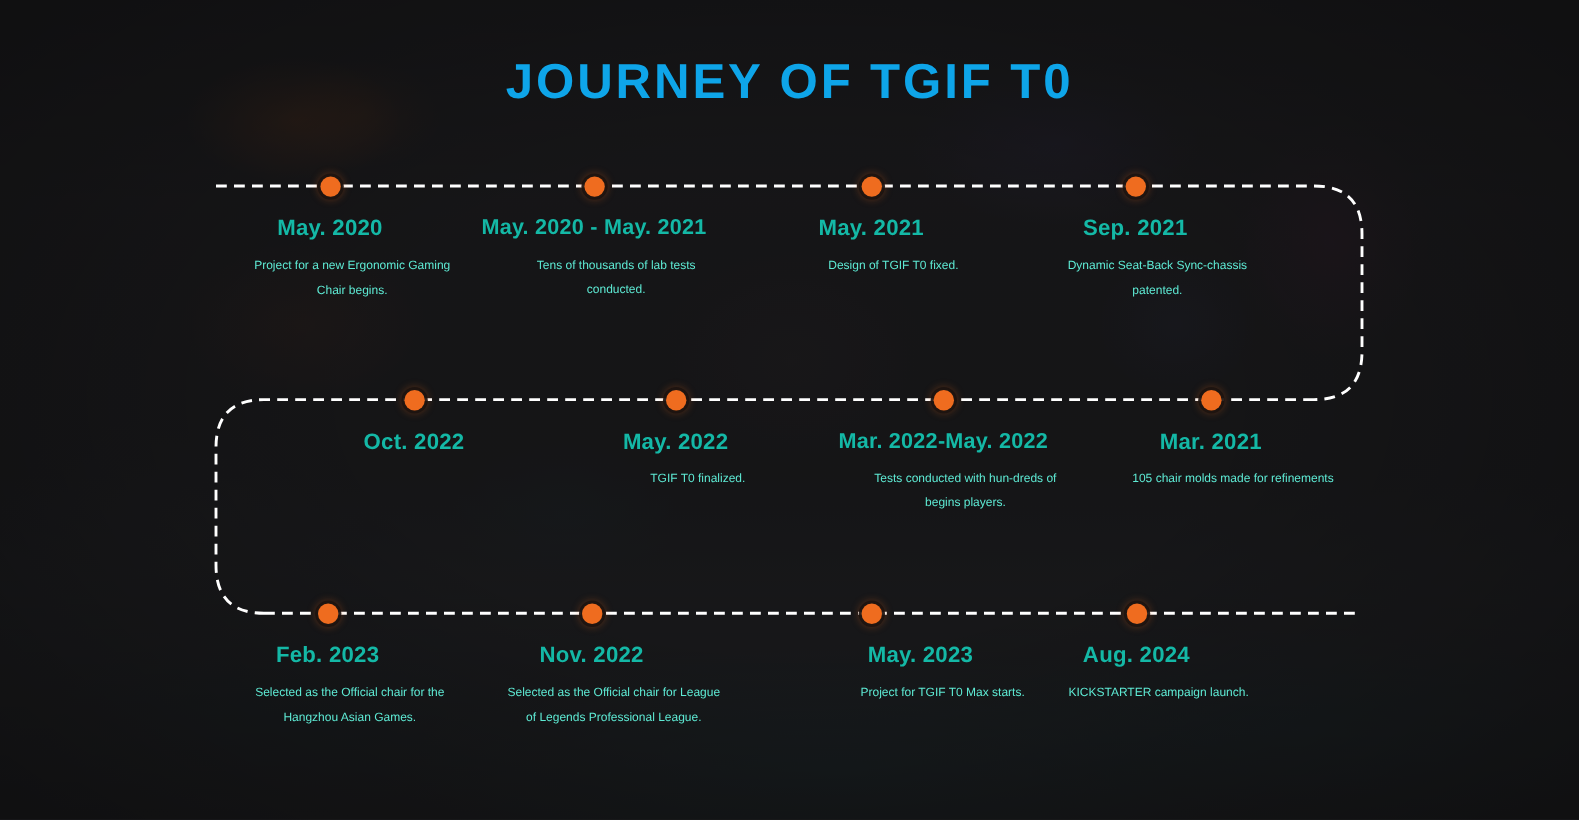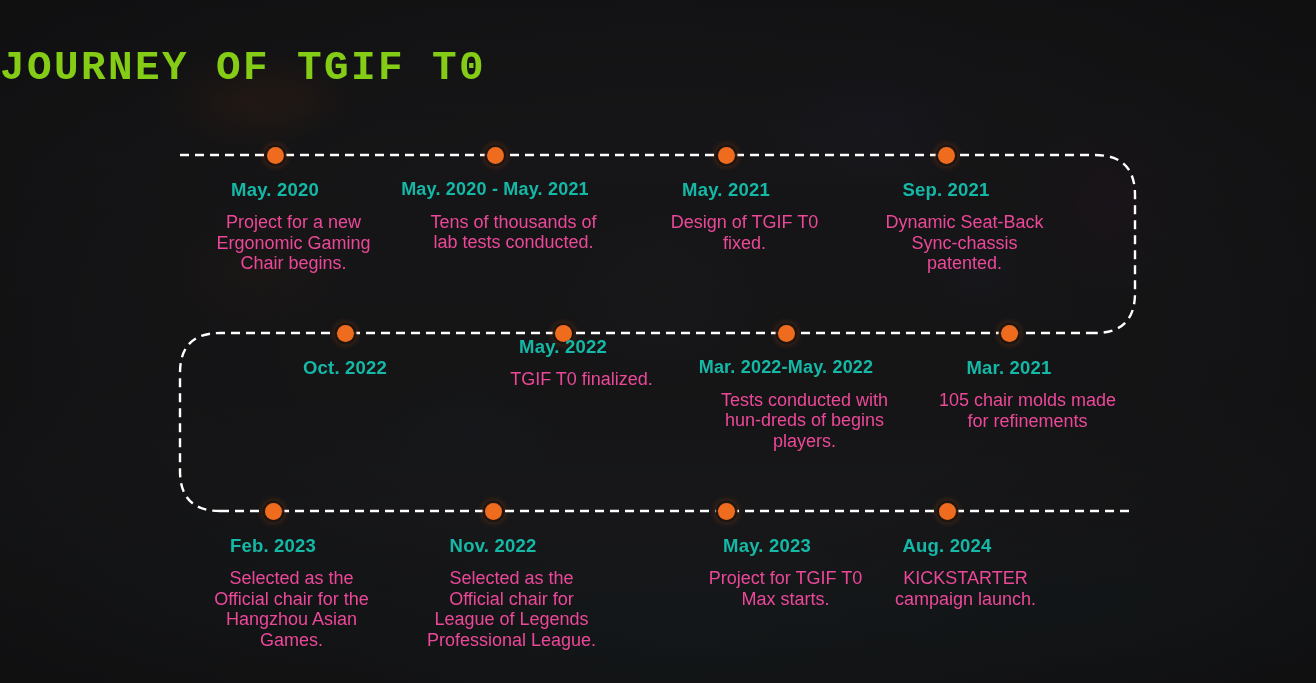--- a/index.html
+++ b/index.html
@@ -52,27 +52,27 @@
     inset: 0;
     background: rgba(20,20,21,0.62);
   }
 
   
   #title {
     position: absolute;
     top: 48px;
     left: 0;
     width: 100%;
-    color: #84cc16;
+    text-align: center;
+    color: #0ea5e9;
     font-size: 41px;
     font-weight: bold;
     letter-spacing: 2.4px;
     text-transform: uppercase;
     line-height: 1;
-    font-family: Liberation Mono, monospace;
   }
 
   
   #path-svg {
     position: absolute;
     left: 0;
     top: 0;
     width: 1316px;
     height: 683px;
     pointer-events: none;
@@ -108,22 +108,22 @@
     color: #14b8a6;
     font-size: 18.5px;
     font-weight: bold;
     letter-spacing: 0.2px;
     line-height: 1.2;
     white-space: nowrap;
   }
   .item-wide .item-date { font-size: 18px; }
   .item-desc {
     margin-top: 11px;
-    color: #ec4899;
-    font-size: 18px;
+    color: #5eead4;
+    font-size: 10px;
     font-weight: normal;
     line-height: 20.5px;
     margin-left: 37px;
   }
 </style>
 </head>
 <body>
 
 <div id="stage">
 
@@ -169,21 +169,21 @@
         <div class="item-date">May. 2021</div>
         <div class="item-desc">Design of TGIF T0 fixed.</div>
       </div>
       <div class="item" style="left: 946px; top: 179px;">
         <div class="item-date">Sep. 2021</div>
         <div class="item-desc">Dynamic Seat-Back Sync-chassis patented.</div>
       </div>
       <div class="item" style="left: 345px; top: 357px;">
         <div class="item-date">Oct. 2022</div>
       </div>
-      <div class="item" style="left: 563px; top: 336px; text-align: center;">
+      <div class="item" style="left: 563px; top: 357px; text-align: center;">
         <div class="item-date">May. 2022</div>
         <div class="item-desc">TGIF T0 finalized.</div>
       </div>
       <div class="item item-wide" style="left: 786px; top: 357px;">
         <div class="item-date">Mar. 2022-May. 2022</div>
         <div class="item-desc">Tests conducted with hun-dreds of begins players.</div>
       </div>
       <div class="item" style="left: 1009px; top: 357px;">
         <div class="item-date">Mar. 2021</div>
         <div class="item-desc">105 chair molds made for refinements</div>

